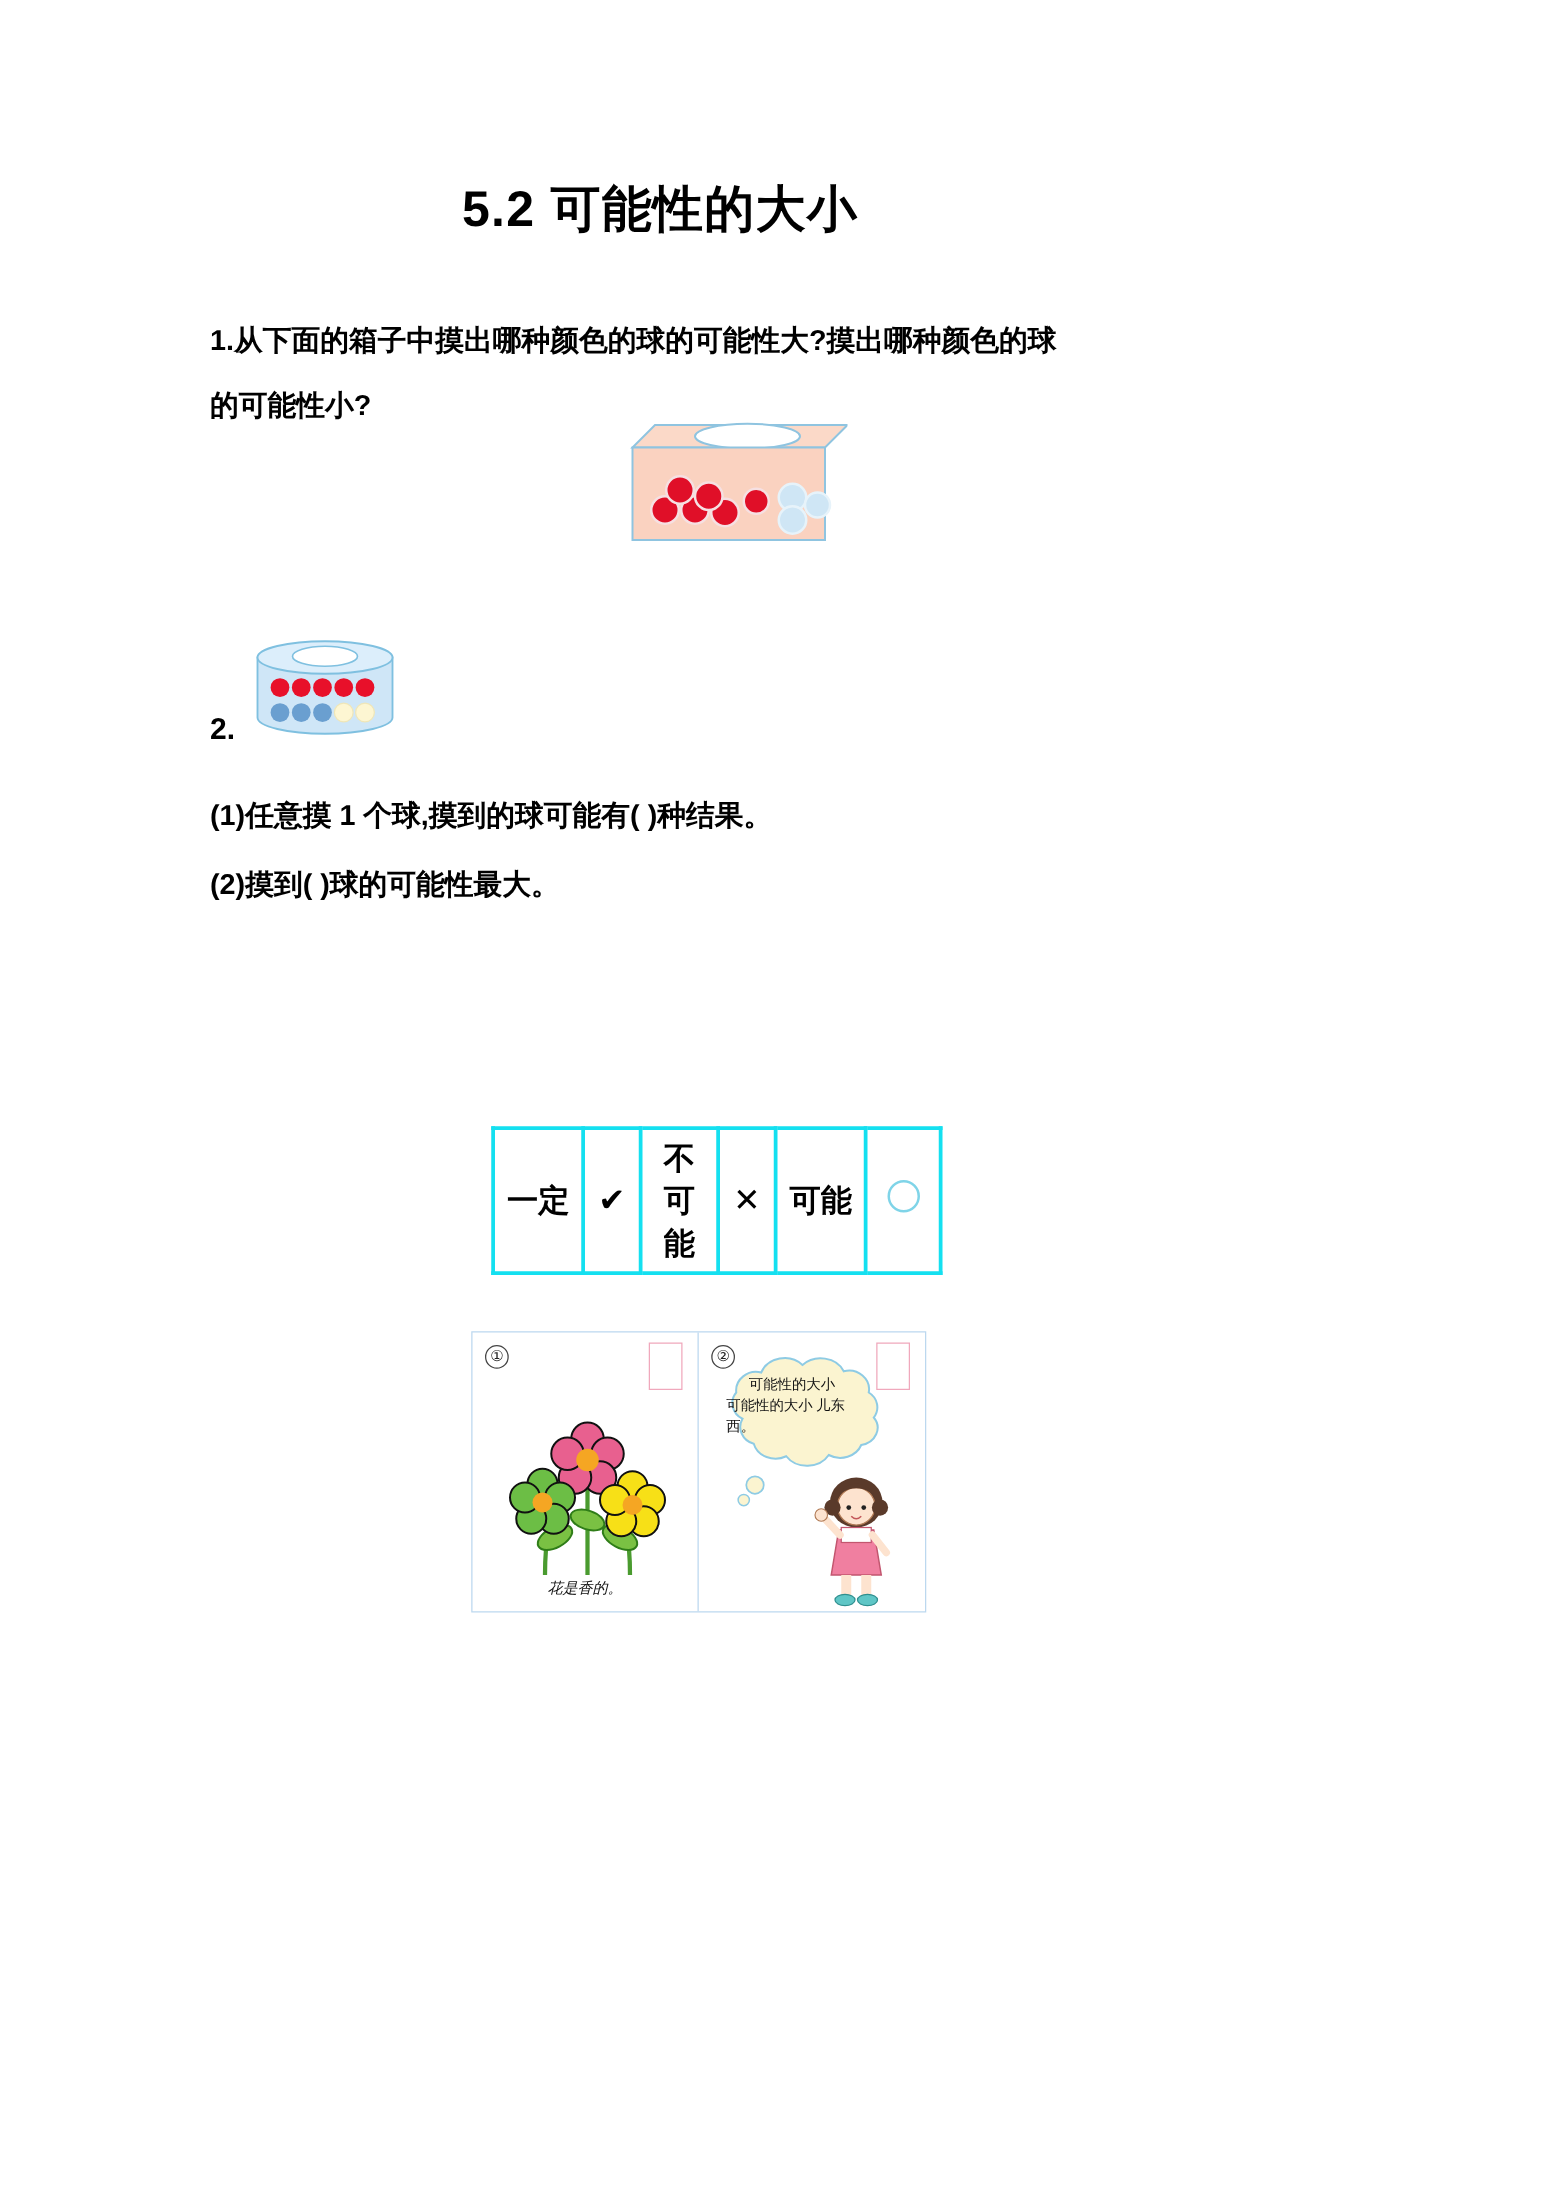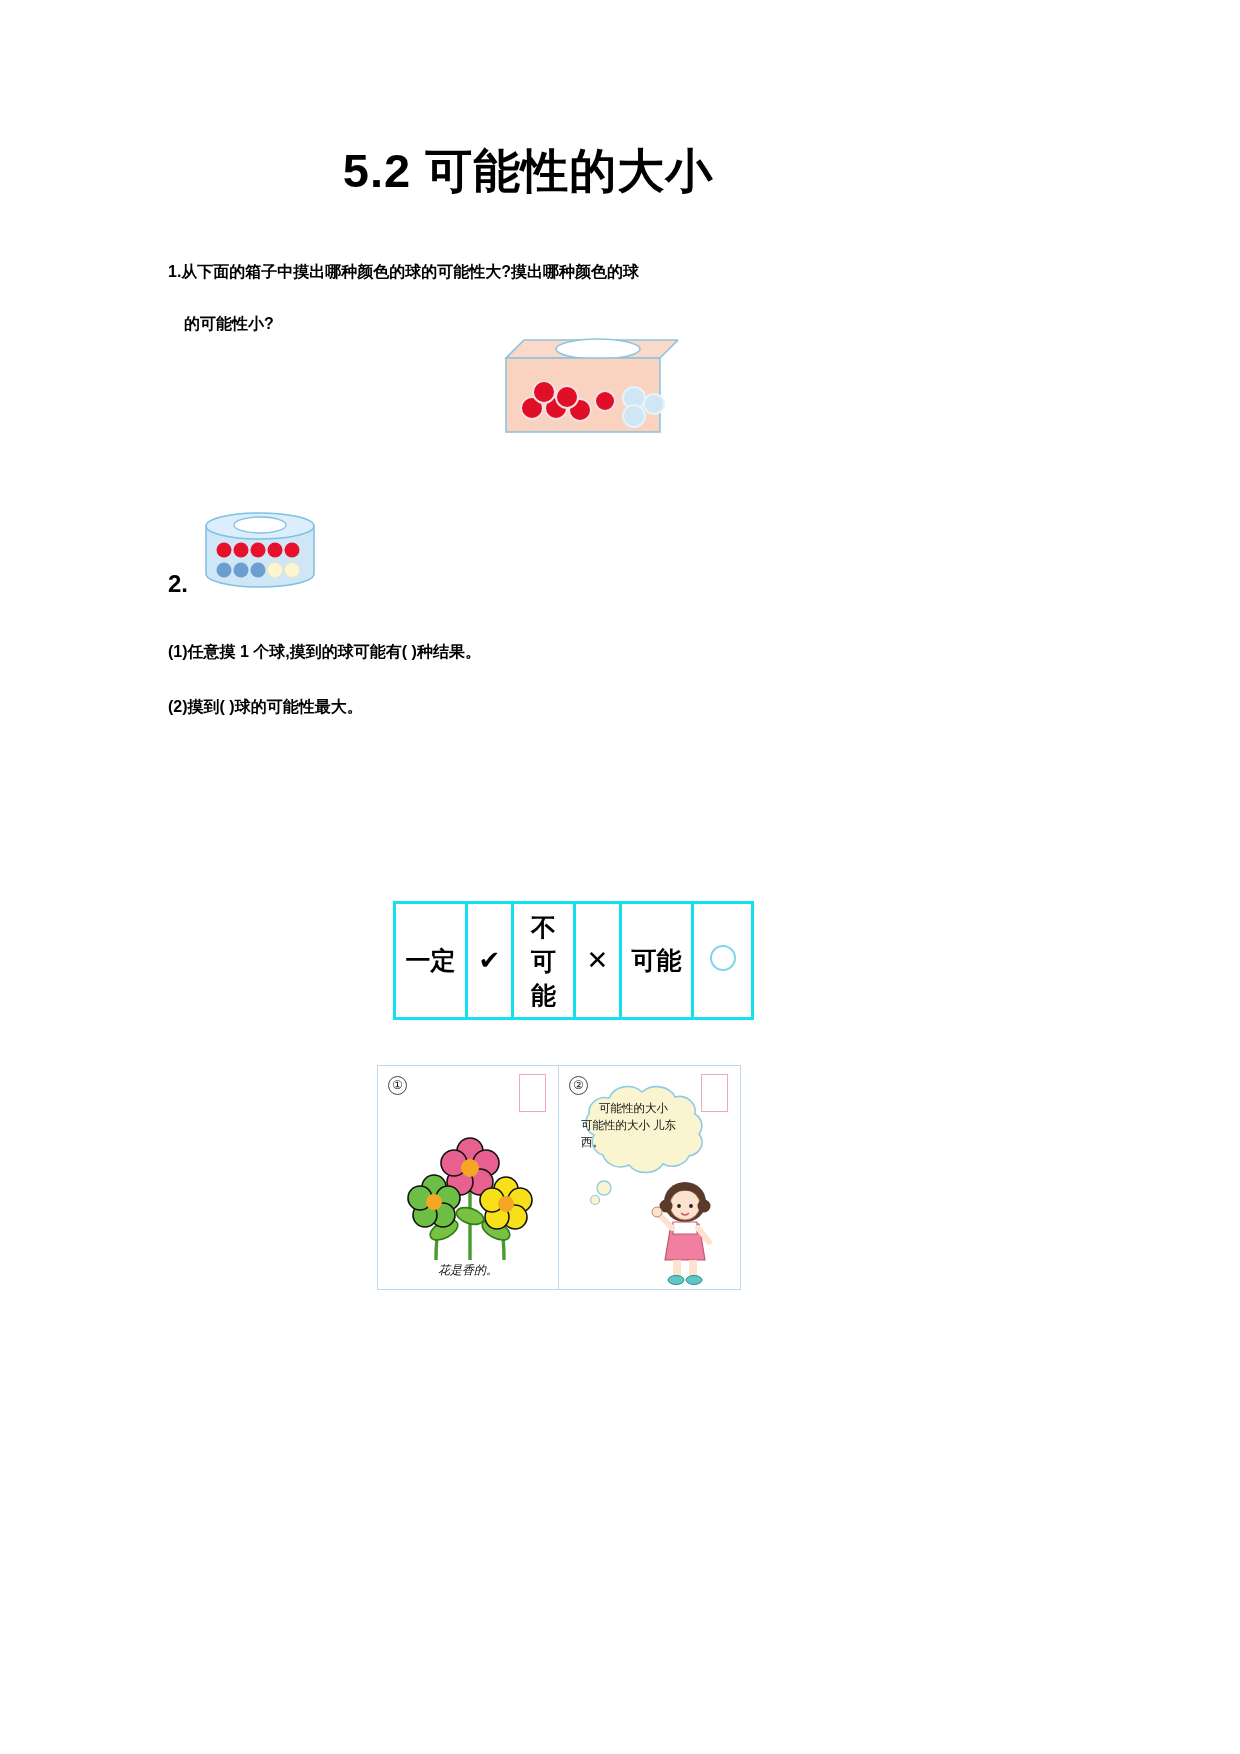--- a/index.html
+++ b/index.html
@@ -10,31 +10,31 @@
     font-family:"Liberation Sans","DejaVu Sans",sans-serif;
     color:#000;
     position:relative;
     overflow:hidden;
   }
   .page { position:relative; width:1240px; height:1754px; }
 
   .title {
     position:absolute; left:0; top:140px; width:1056px;
     text-align:center;
-    font-size:47px; font-weight:700; letter-spacing:1px;
+    font-size:40px; font-weight:700; letter-spacing:1px;
   }
 
   .qtext {
     position:absolute;
-    font-size:16px; font-weight:700;
+    font-size:23px; font-weight:700;
     line-height:54px;
     letter-spacing:0px;
   }
   #q1-line1 { left:168px; top:245px; width:900px; }
-  #q1-line2 { left:184px; top:297px; width:900px; }
+  #q1-line2 { left:168px; top:297px; width:900px; }
 
   
   .boxfig { position:absolute; left:488px; top:336px; width:190px; height:110px; }
 
   
   .cylfig { position:absolute; left:198px; top:512px; width:125px; height:80px; }
 
   .qnum2 {
     position:absolute; left:168px; top:570px;
     font-size:24px; font-weight:700;

